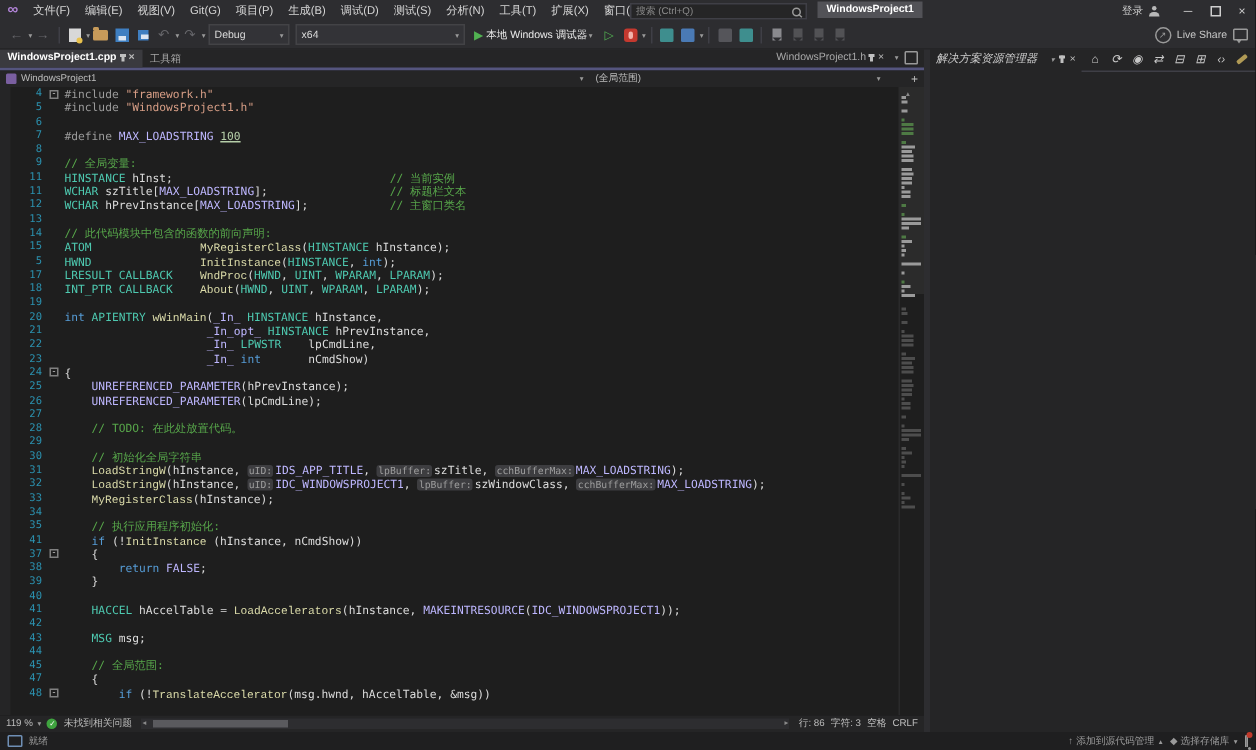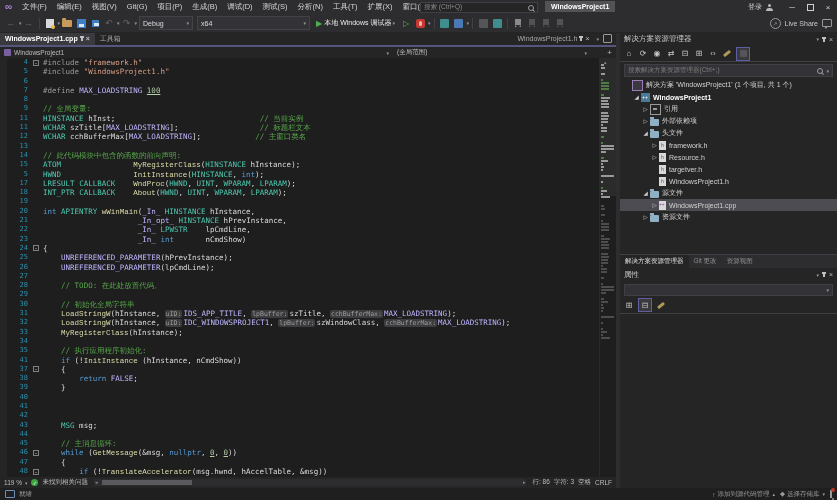--- a/index.html
+++ b/index.html
@@ -94,21 +94,21 @@
   .ebar{height:11px;background:#252526;display:flex;align-items:center;font-size:6.5px;color:#bdbdbd;
         flex:none;gap:4px;padding:0 4px;}
   .health{width:7px;height:7px;border-radius:50%;background:#3fa33f;color:#fff;font-size:5px;display:flex;
           align-items:center;justify-content:center;flex:none;}
   .hscroll{flex:1;height:7px;position:relative;background:#2d2d30;margin:0 2px;}
   .hthumb{position:absolute;left:8px;top:1px;width:90px;height:5px;background:#5a5a5e;}
   .harrow{position:absolute;top:0;font-size:5px;color:#8a8a8a;line-height:7px;}
   
   .splitter{position:absolute;left:616px;width:4px;top:32px;bottom:12px;background:#2d2d30;}
   .rpanel{position:absolute;left:620px;right:0;top:32px;bottom:12px;background:#252526;display:flex;
-          flex-direction:column;font-size:7.5px;}
+          flex-direction:row;font-size:7.5px;font-style:italic;}
   .phead{height:14px;display:flex;align-items:center;padding:0 4px;color:#cccccc;gap:4px;flex:none;}
   .phead .sp{flex:1;}
   .ptool{height:15px;display:flex;align-items:center;padding:0 4px;gap:4px;border-bottom:1px solid #3f3f46;flex:none;}
   .pti{min-width:10px;height:12px;display:flex;align-items:center;justify-content:center;color:#c8c8c8;font-size:8px;}
   .pti.boxed{border:1px solid #5e5ea0;background:#3a3a3e;padding:0 1px;}
   .psearch{height:11px;margin:2px 4px;background:#333337;border:1px solid #3f3f46;display:flex;
            align-items:center;justify-content:space-between;padding:0 3px;color:#7f7f7f;font-size:6.5px;flex:none;}
   .tree{flex:1;overflow:hidden;position:relative;}
   .trow{height:12px;display:flex;align-items:center;color:#d2d2d2;font-size:7px;white-space:nowrap;}
   .trow.sel{background:#4c4c52;}
@@ -328,21 +328,21 @@
             <span class="ct"><span class="ty">HINSTANCE</span><span class="pl"> hInst;</span><span class="pl">                                </span><span class="cm">// 当前实例</span></span>
           </div>
           <div class="cl">
             <span class="ln">11</span>
             <span class="fold"></span>
             <span class="ct"><span class="ty">WCHAR</span><span class="pl"> szTitle[</span><span class="mac">MAX_LOADSTRING</span><span class="pl">];</span><span class="pl">                  </span><span class="cm">// 标题栏文本</span></span>
           </div>
           <div class="cl">
             <span class="ln">12</span>
             <span class="fold"></span>
-            <span class="ct"><span class="ty">WCHAR</span><span class="pl"> cchBufferMax[</span><span class="mac">MAX_LOADSTRING</span><span class="pl">];</span><span class="pl">            </span><span class="cm">// 主窗口类名</span></span>
+            <span class="ct"><span class="ty">WCHAR</span><span class="pl"> hPrevInstance[</span><span class="mac">MAX_LOADSTRING</span><span class="pl">];</span><span class="pl">            </span><span class="cm">// 主窗口类名</span></span>
           </div>
           <div class="cl">
             <span class="ln">13</span>
             <span class="fold"></span>
             <span class="ct"></span>
           </div>
           <div class="cl">
             <span class="ln">14</span>
             <span class="fold"></span>
             <span class="ct"><span class="cm">// 此代码模块中包含的函数的前向声明:</span></span>
@@ -477,47 +477,41 @@
             <span class="ct"><span class="pl">    }</span></span>
           </div>
           <div class="cl">
             <span class="ln">40</span>
             <span class="fold"></span>
             <span class="ct"></span>
           </div>
           <div class="cl">
             <span class="ln">41</span>
             <span class="fold"></span>
+            <span class="ct"><span class="pl">    </span><span class="ty">HACCEL</span><span class="pl"> hAccelTable = </span><span class="fn">LoadAccelerators</span><span class="pl">(hInstance, </span><span class="mac">MAKEINTRESOURCE</span><span class="pl">(</span><span class="mac">IDC_WINDOWSPROJECT1</span><span class="pl">));</span></span>
           </div>
           <div class="cl">
             <span class="ln">42</span>
             <span class="fold"></span>
             <span class="ct"></span>
           </div>
           <div class="cl">
             <span class="ln">43</span>
             <span class="fold"></span>
             <span class="ct"><span class="pl">    </span><span class="ty">MSG</span><span class="pl"> msg;</span></span>
           </div>
           <div class="cl">
             <span class="ln">44</span>
             <span class="fold"></span>
             <span class="ct"></span>
           </div>
           <div class="cl">
             <span class="ln">45</span>
             <span class="fold"></span>
-            <span class="ct"><span class="pl">    </span><span class="cm">// 主消息循环:</span></span>
-          </div>
-          <div class="cl">
-            <span class="ln">46</span>
-            <span class="fold">
-              <span class="fbox">-</span>
-            </span>
-            <span class="ct"><span class="pl">    </span><span class="kw">while</span><span class="pl"> (</span><span class="fn">GetMessage</span><span class="pl">(&amp;msg, </span><span class="kw">nullptr</span><span class="pl">, </span><span class="num">0</span><span class="pl">, </span><span class="num">0</span><span class="pl">))</span></span>
+            <span class="ct"><span class="pl">    </span><span class="cm">// 全局范围:</span></span>
           </div>
           <div class="cl">
             <span class="ln">47</span>
             <span class="fold"></span>
             <span class="ct"><span class="pl">    {</span></span>
           </div>
           <div class="cl">
             <span class="ln">48</span>
             <span class="fold">
               <span class="fbox">-</span>

